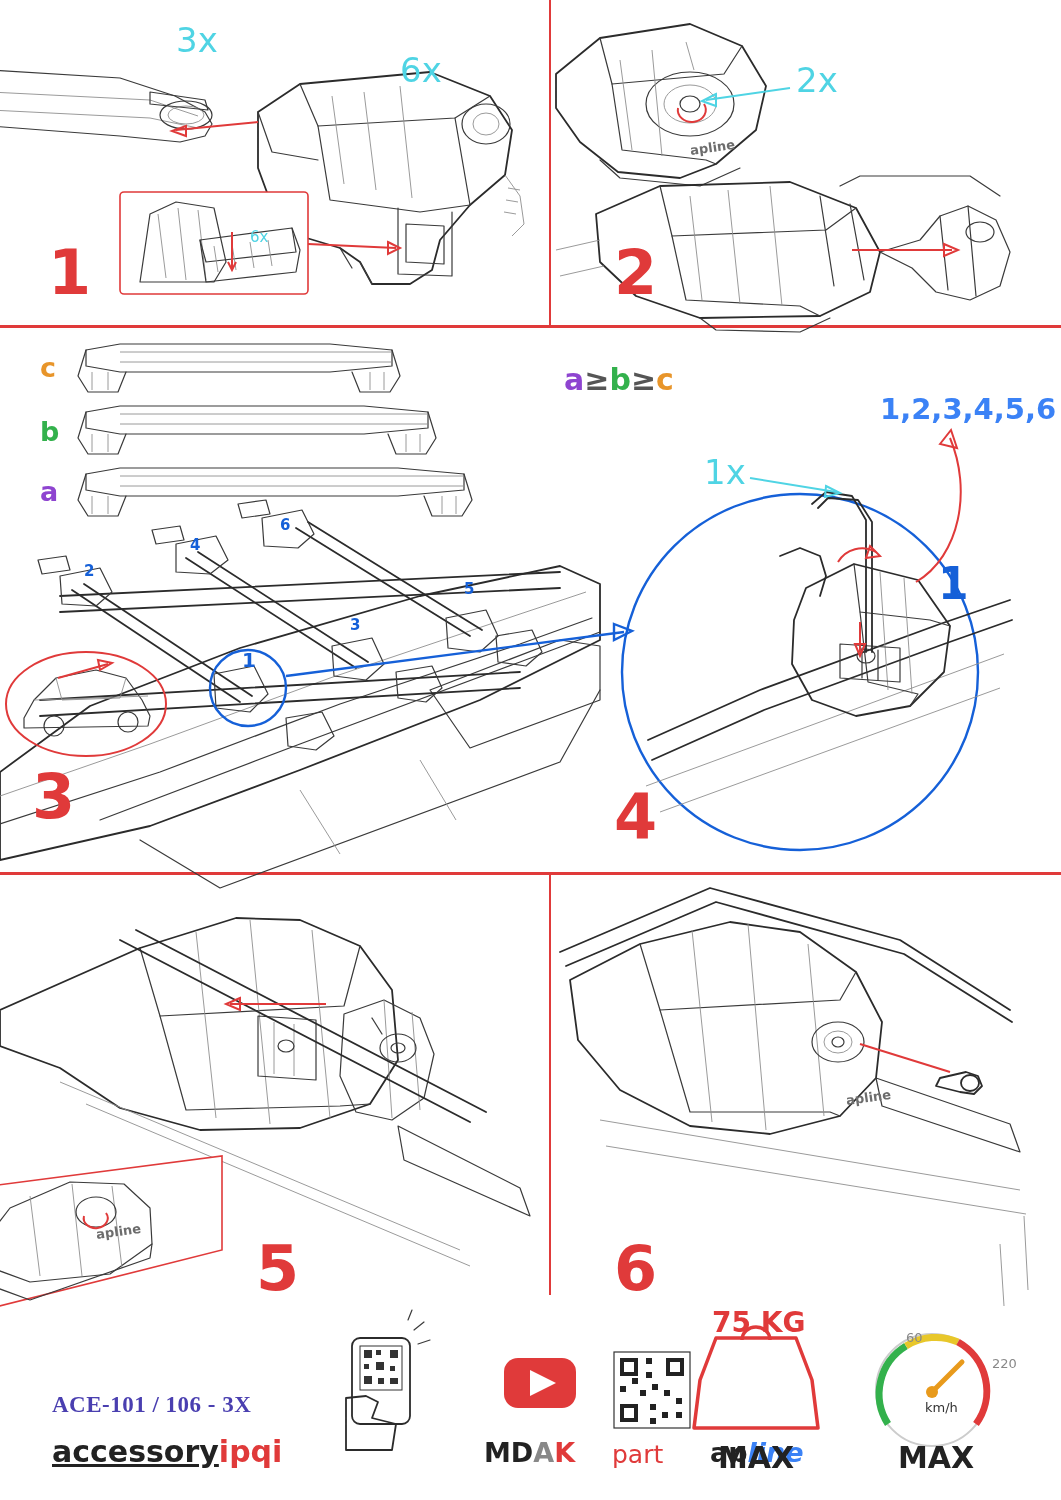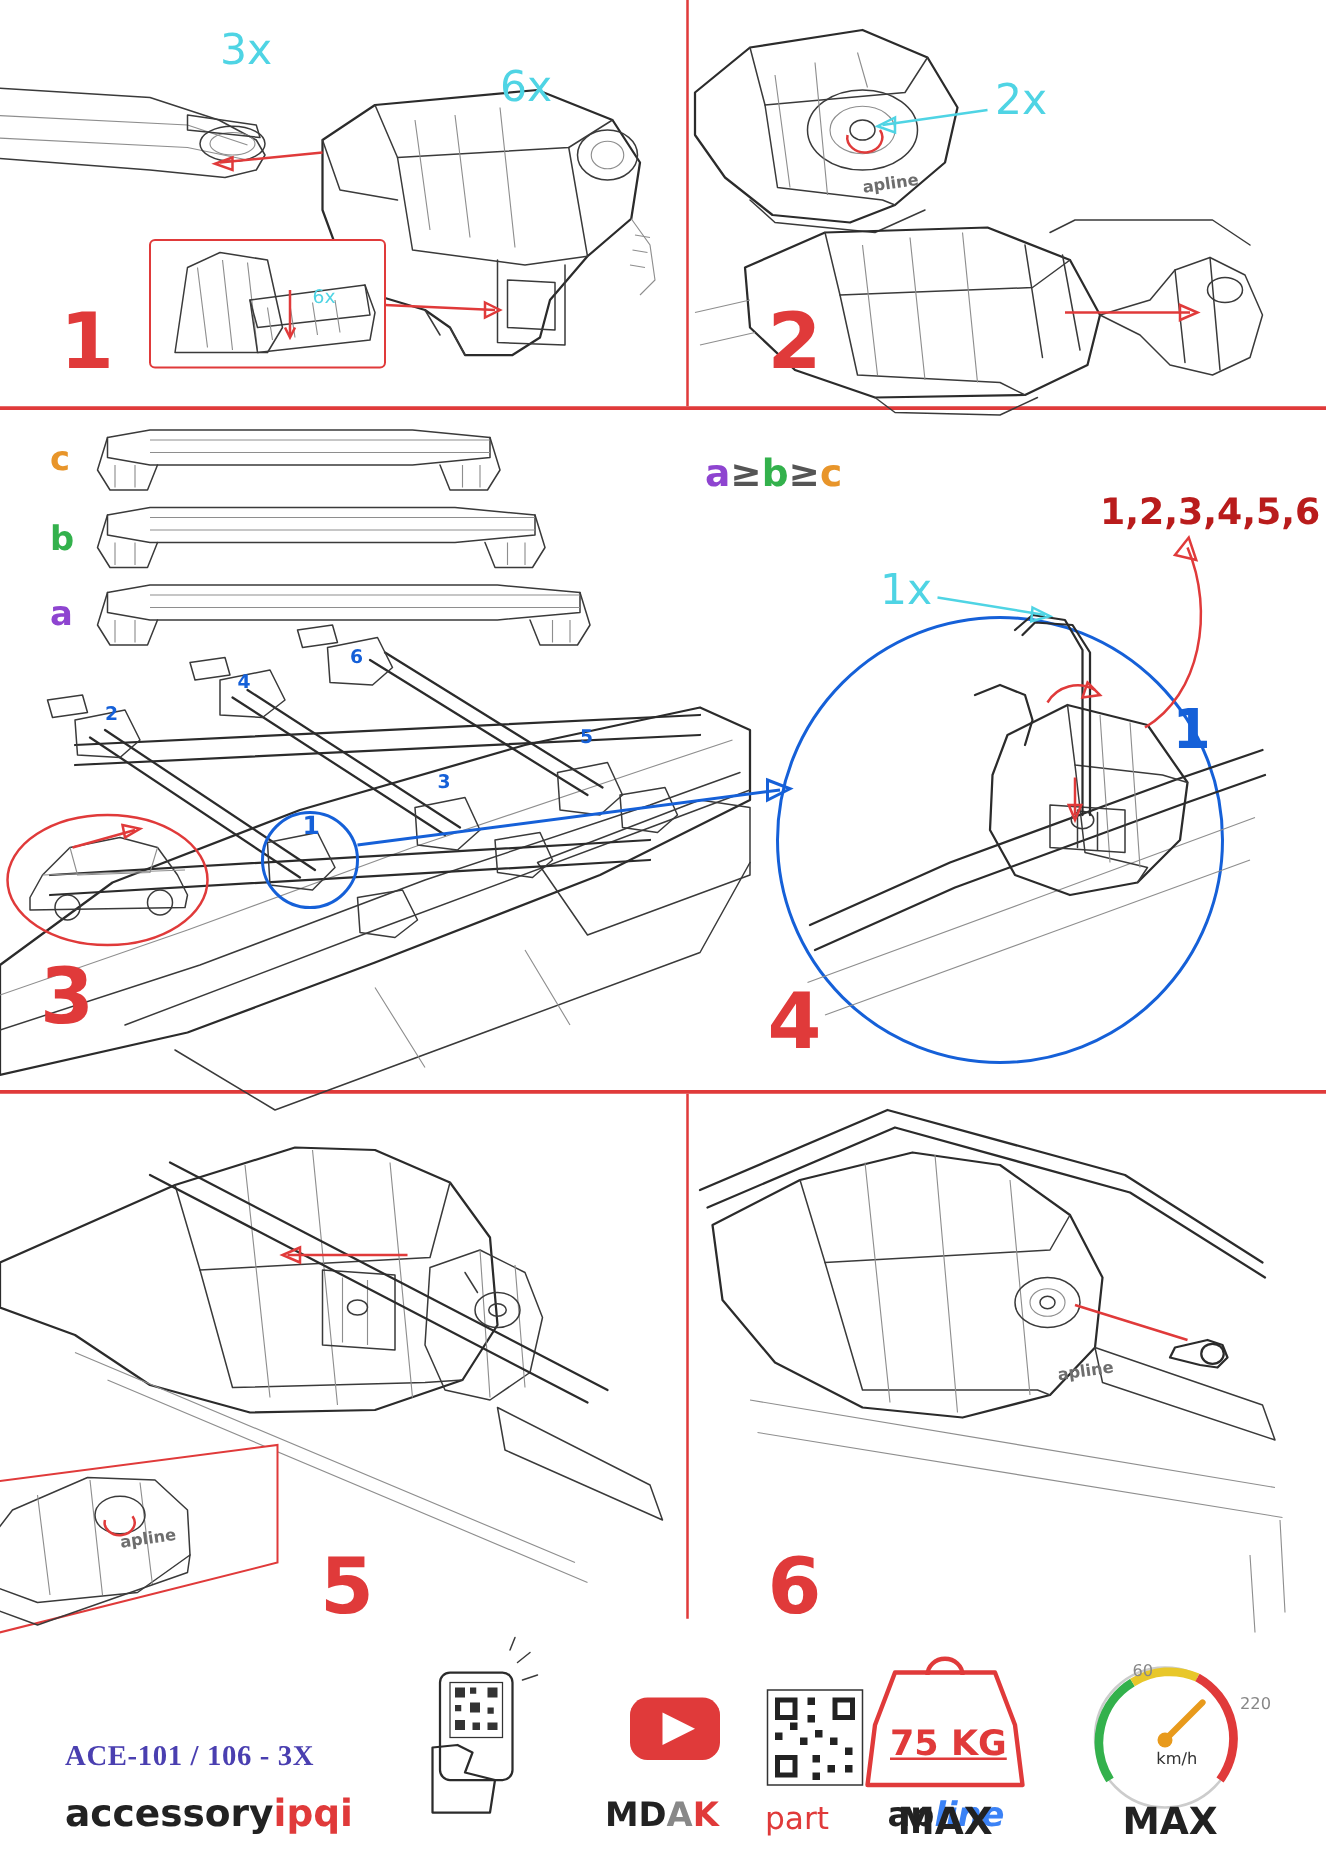--- a/index.html
+++ b/index.html
@@ -19,21 +19,21 @@
   .hr.h1{top:325px;}
   .hr.h2{top:872px;}
 
   
   .vr{position:absolute;width:2px;background:#e03a3a;}
   .vr.v1{left:549px;top:0px;height:325px;}
   .vr.v2{left:549px;top:875px;height:420px;}
 
   
   .txt{position:absolute;white-space:nowrap;}
-  .red{color:#b91c1c;}
+  .red{color:#3b82f6;}
   .step-num{
     font-family:"DejaVu Sans", sans-serif;
     font-weight:700;
     font-size:62px;
     color:#e03a3a;
     letter-spacing:-1px;
   }
   .qty{
     font-family:"DejaVu Sans", sans-serif;
     font-size:34px;
@@ -73,21 +73,21 @@
   .brand-code{
     position:absolute;left:52px;top:1392px;
     font-family:Liberation Serif, serif;
     font-size:23px;font-weight:700;color:#4a3fb0;letter-spacing:0.5px;
   }
   .brand-ap{
     position:absolute;left:52px;top:1434px;
     font-family:"DejaVu Sans", sans-serif;
     font-size:30px;font-weight:700;
   }
-  .brand-ap .a1{color:#222;}
+  .brand-ap .a1{color:#222;text-decoration:underline;}
   .brand-ap .a2{color:#e03a3a;}
 
   .mdak{
     position:absolute;left:484px;top:1437px;
     font-family:"DejaVu Sans", sans-serif;font-size:27px;font-weight:700;color:#222;
   }
   .mdak .k{color:#e03a3a;}
   .ipqi{
     position:absolute;left:612px;top:1440px;
     font-family:"DejaVu Sans", sans-serif;font-size:25px;color:#e03a3a;
@@ -473,20 +473,20 @@
   </div>
 
   <div class="mdak">
     <span>MD</span><span style="color:#888;">A</span><span class="k">K</span>
   </div>
   <div class="ipqi">part</div>
   <div class="apline">
     <span>ap</span><span class="l">line</span>
   </div>
 
-  <div class="kgtext" style="left:712px;top:1378px;text-decoration:underline;">75 KG</div>
+  <div class="kgtext" style="left:712px;top:1306px;">75 KG</div>
   <div class="maxlabel" style="left:718px;top:1440px;">MAX</div>
   <div class="maxlabel" style="left:898px;top:1440px;">MAX</div>
   <div class="kmh" style="left:912px;top:1400px;margin-left:13px;">km/h</div>
   <div class="gauge-n" style="left:906px;top:1330px;">60</div>
   <div class="gauge-n" style="left:992px;top:1356px;">220</div>
 
 </div>
 
 </body></html>

